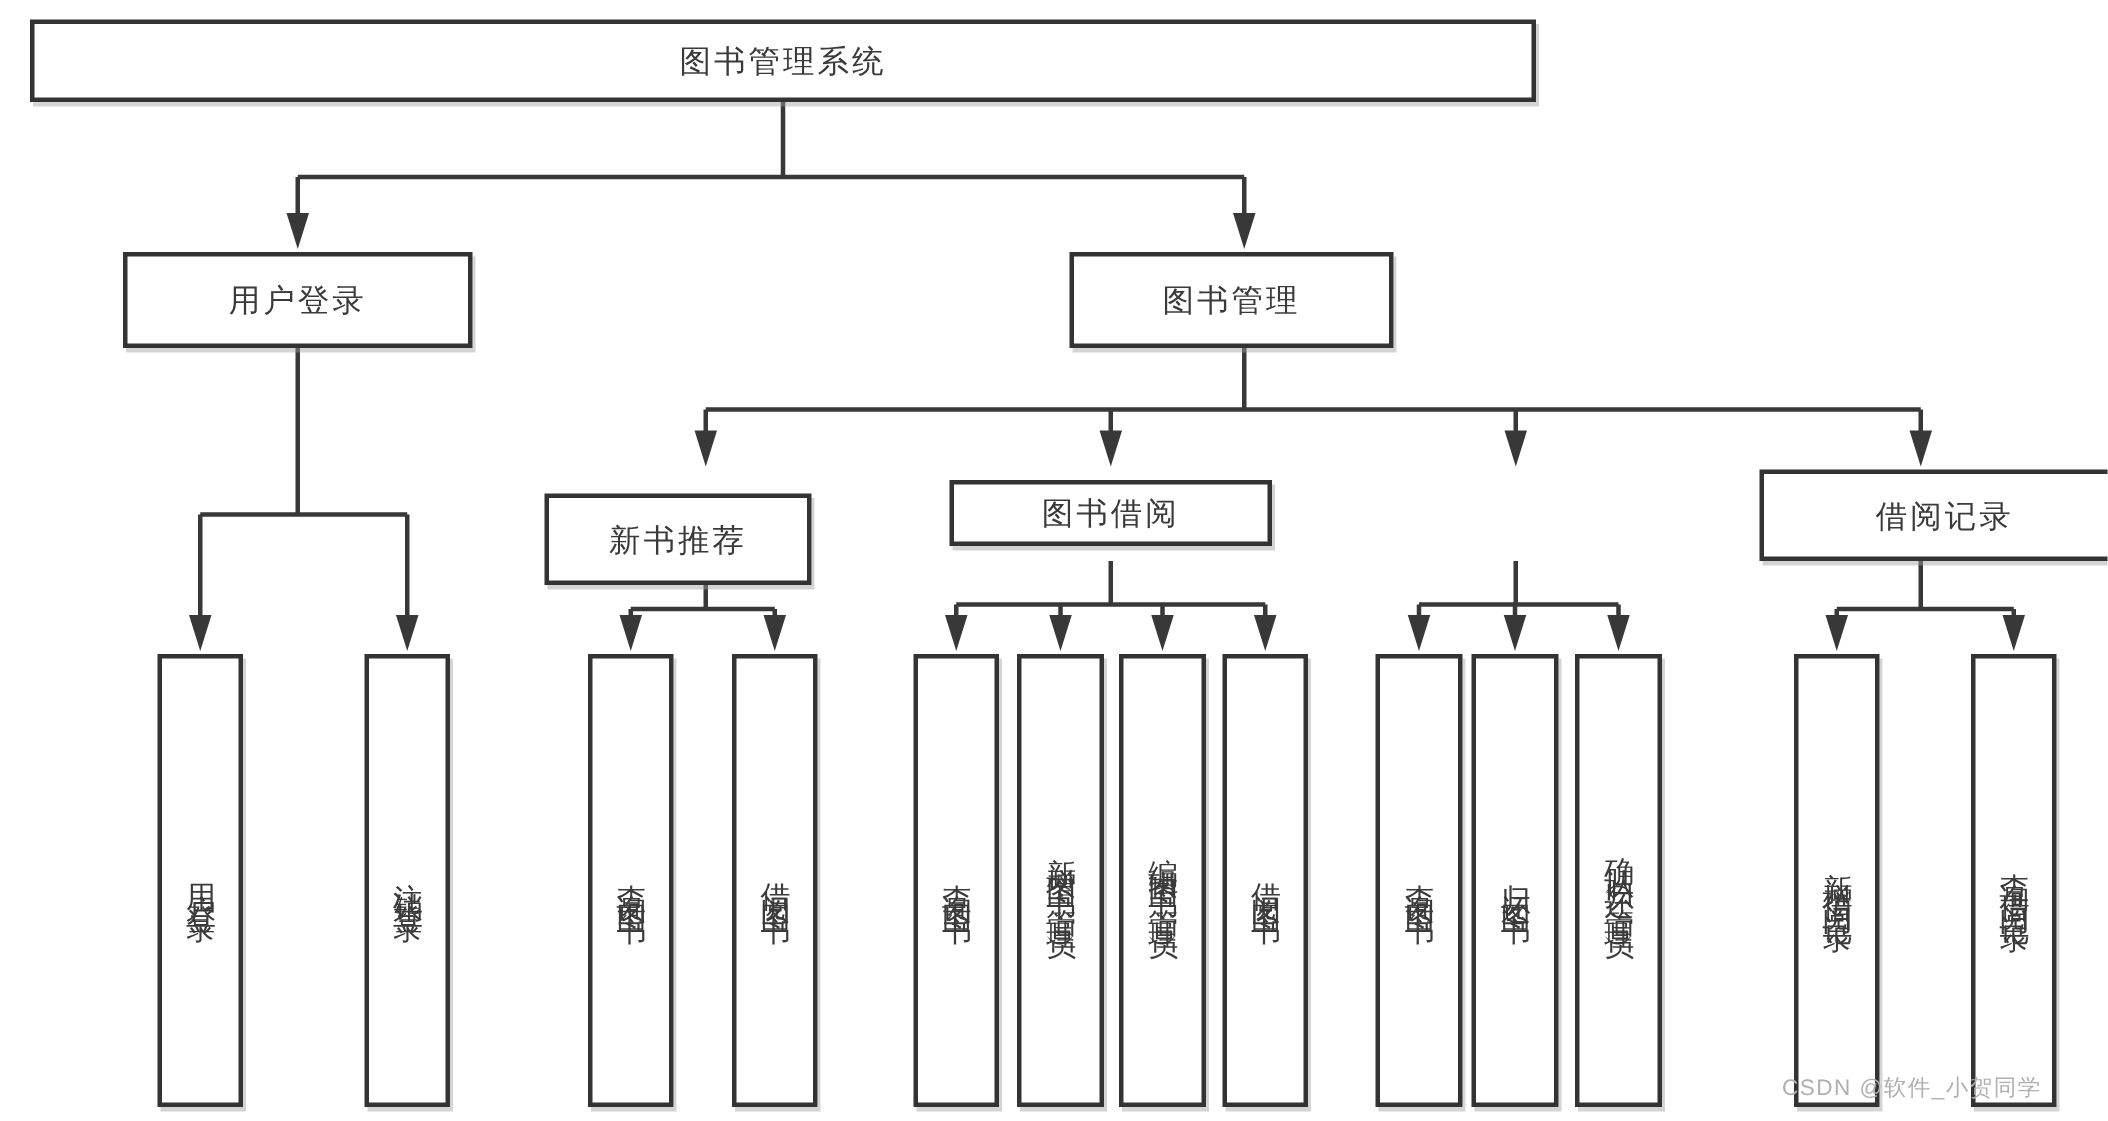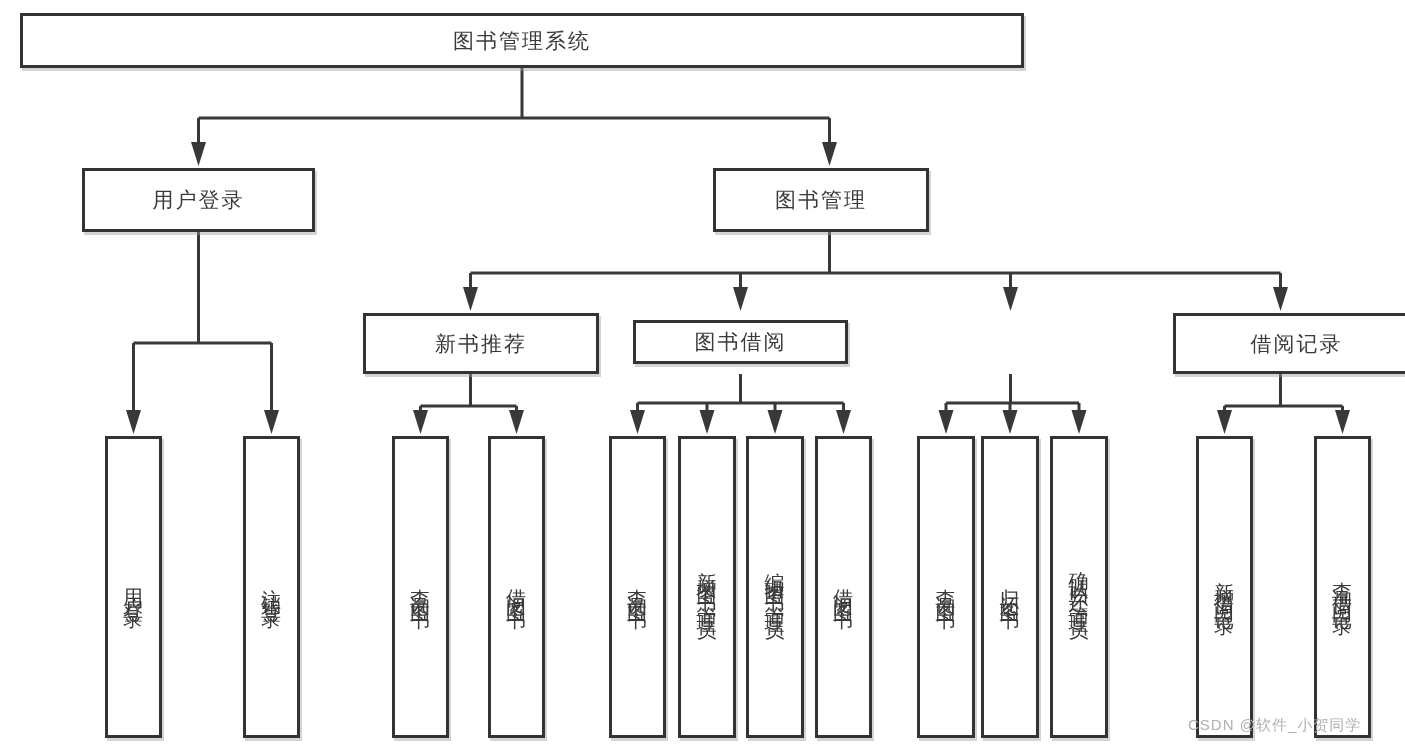--- a/index.html
+++ b/index.html
@@ -73,21 +73,21 @@
     <polygon class="arrow" points="1071.5,410 1086.5,410 1079,434"></polygon>
     <polygon class="arrow" points="1217,410 1232,410 1224.5,434"></polygon>
     <polygon class="arrow" points="1335,410 1350,410 1342.5,434"></polygon>
   </svg>
 
   <div class="hbox" style="left:20px;top:13px;width:1004px;height:55px">图书管理系统</div>
 
   <div class="hbox" style="left:82px;top:168px;width:233px;height:64px">用户登录</div>
   <div class="hbox" style="left:713px;top:168px;width:216px;height:64px">图书管理</div>
 
-  <div class="hbox" style="left:363px;top:313px;width:236px;height:61px">新书推荐</div>
+  <div class="hbox" style="left:363px;top:329px;width:178px;height:61px">新书推荐</div>
   <div class="hbox" style="left:633px;top:320px;width:215px;height:44px">图书借阅</div>
   <div class="hbox" style="left:1173px;top:313px;width:247px;height:61px">借阅记录</div>
 
   <div class="vbox" style="left:105px;top:436px;width:57px;height:302px">
     <span>用户登录</span>
     </div>
   <div class="vbox" style="left:243px;top:436px;width:57px;height:302px">
     <span>注销登录</span>
     </div>
 

